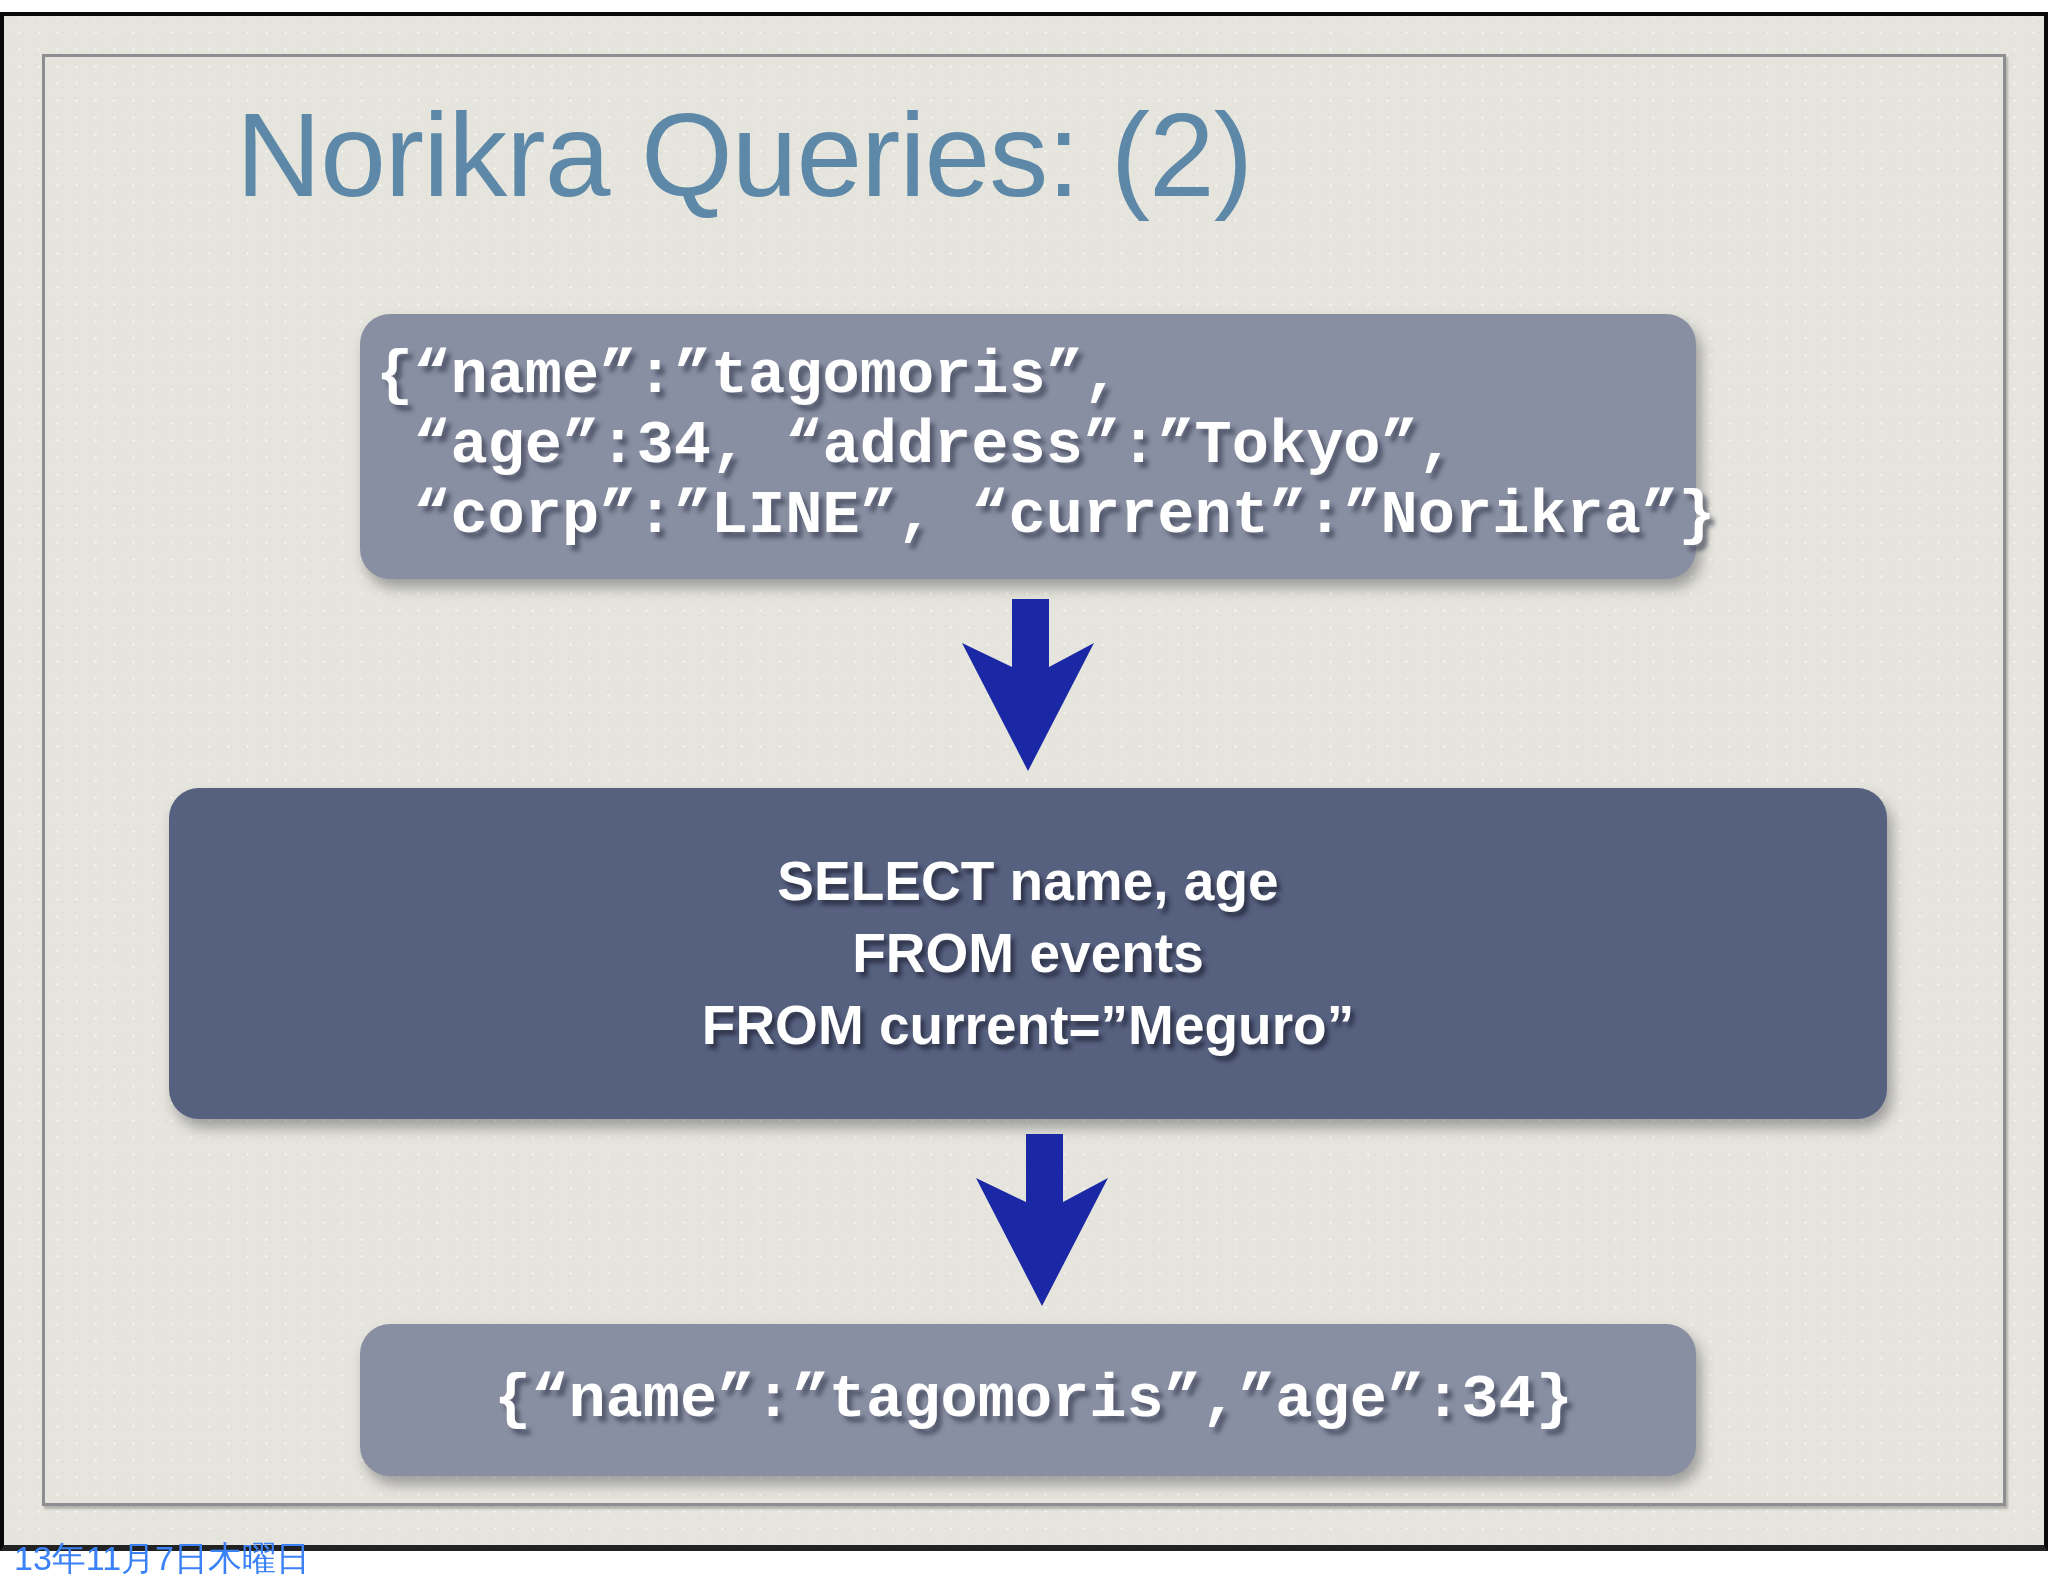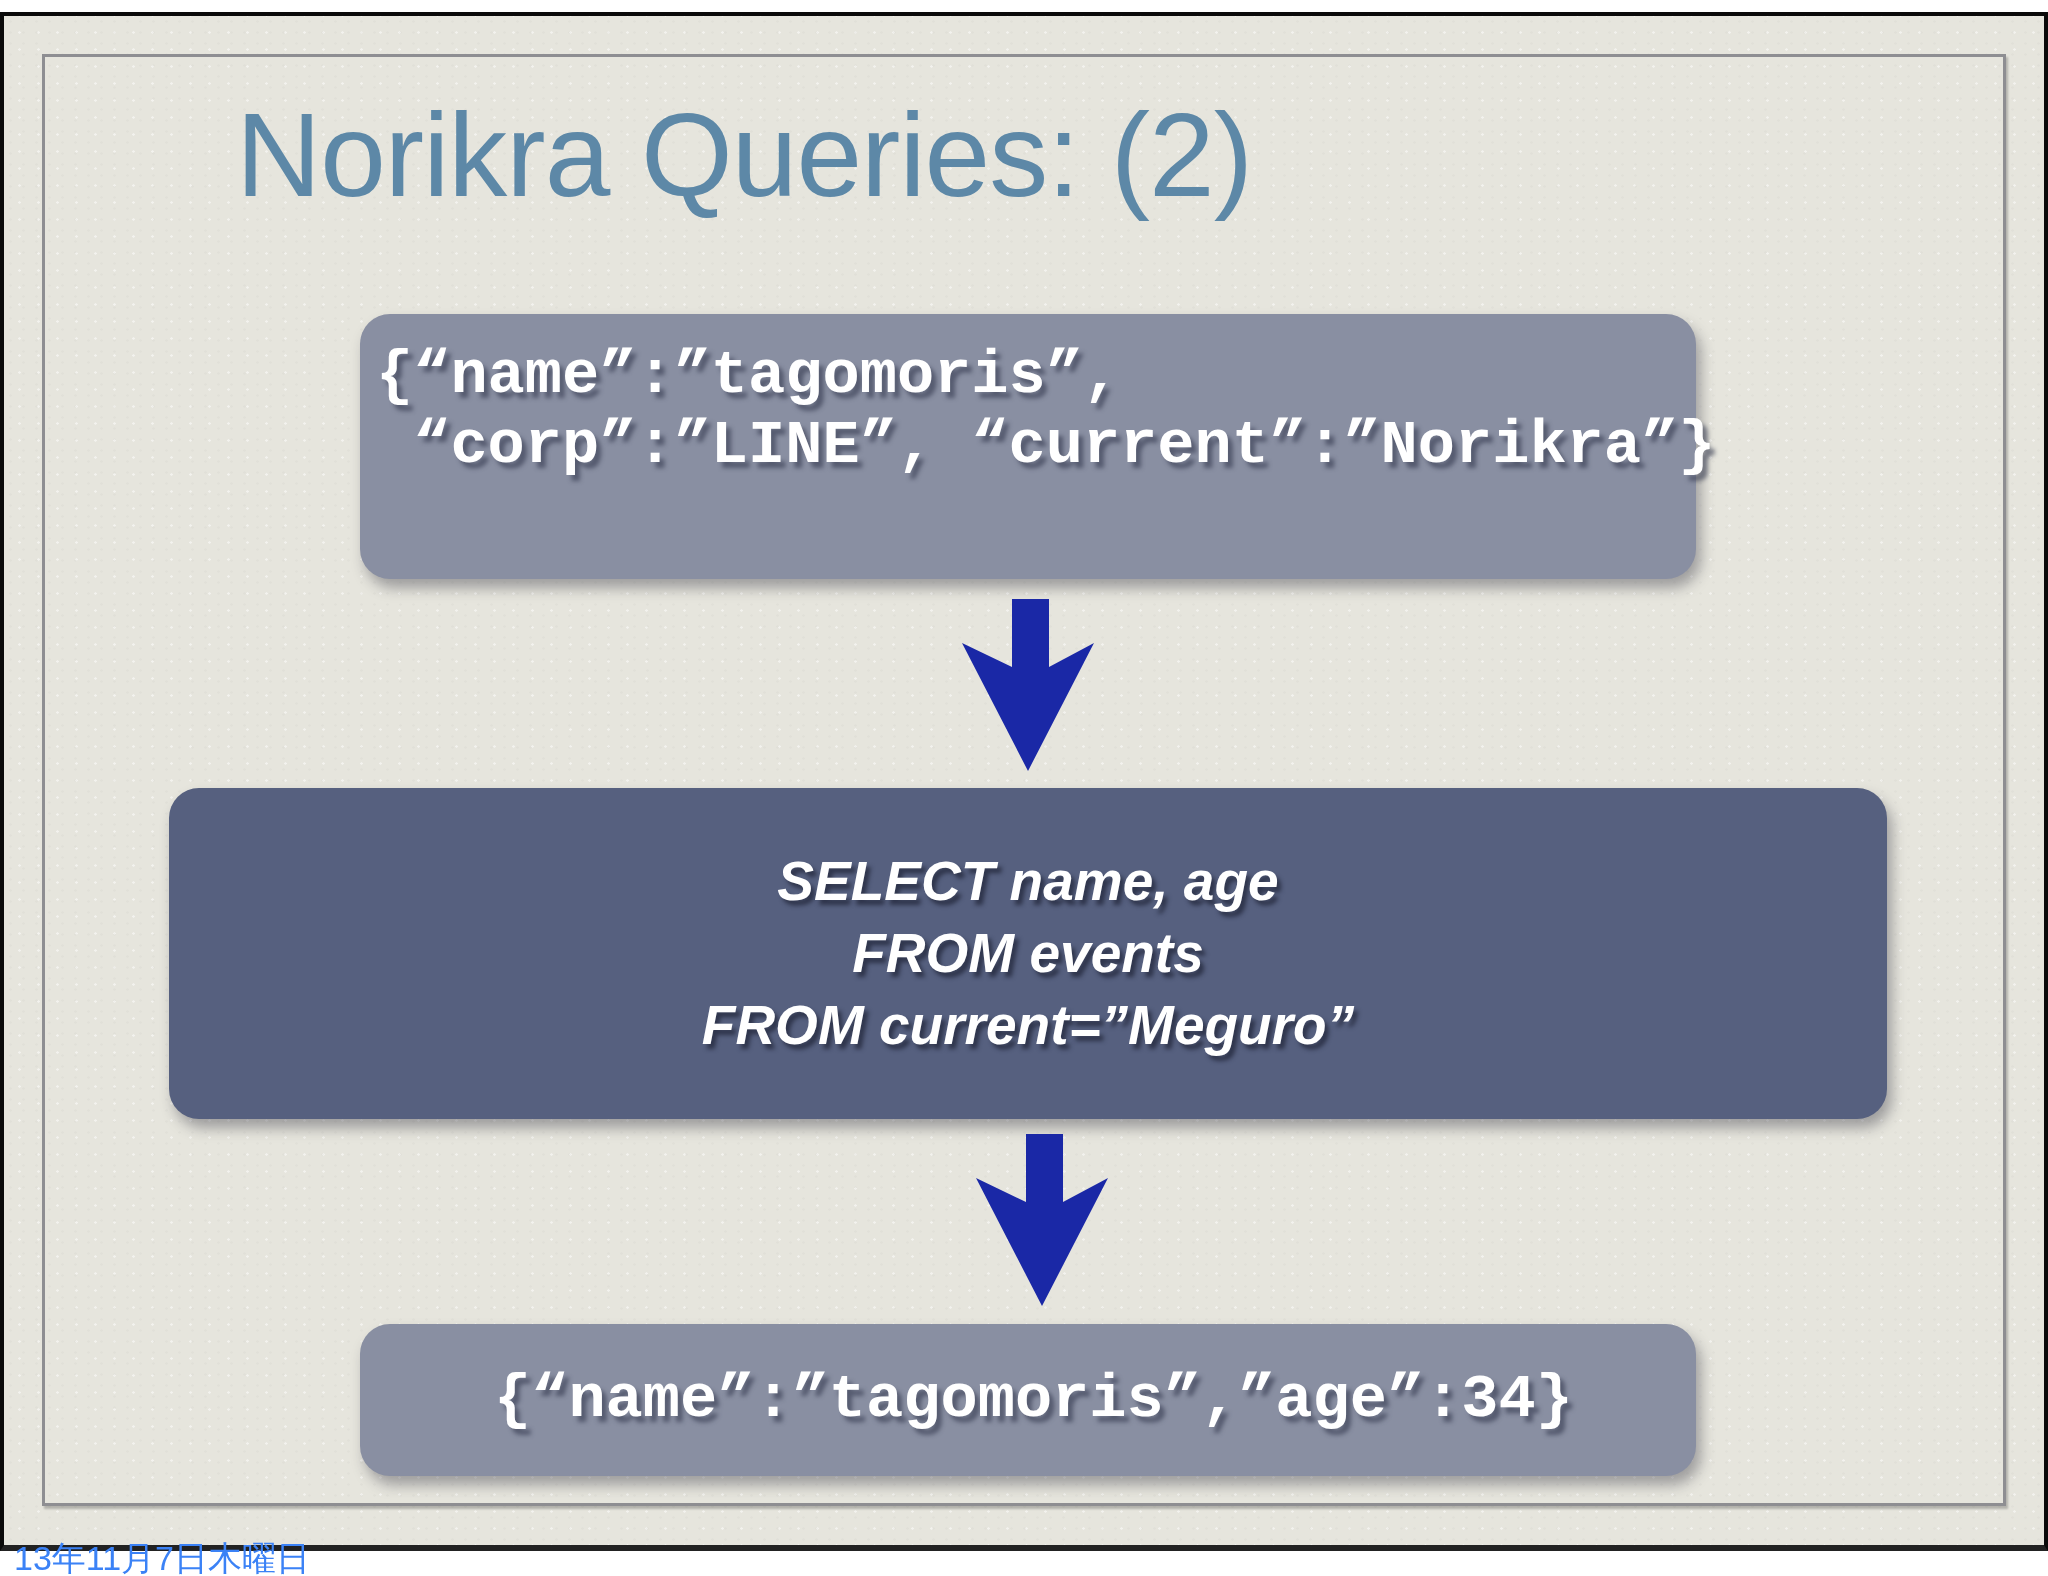--- a/index.html
+++ b/index.html
@@ -45,21 +45,21 @@
   .box {
     position: absolute;
     border-radius: 30px;
     box-shadow: 5px 9px 14px rgba(50,50,62,0.40);
     box-sizing: border-box;
   }
   .json-box { background: #898fa2; padding-left: 11px; }
   .query-box { background: #56607f; }
 
   .box-input  { left: 356px; top: 298px;  width: 1336px; height: 265px; padding: 27px 0 0 16px; }
-  .box-query  { left: 165px; top: 772px;  width: 1718px; height: 331px; padding: 57px 0 0 0; font-style: italic; }
+  .box-query  { left: 165px; top: 772px;  width: 1718px; height: 331px; padding: 57px 0 0 0; }
   .box-output { left: 356px; top: 1308px; width: 1336px; height: 152px; }
 
   .mono-line {
     font-family: "Liberation Mono", "DejaVu Sans Mono", monospace;
     font-weight: 700;
     font-size: 62px;
     line-height: 70px;
     color: #ffffff;
     white-space: pre;
     text-shadow: 5px 6px 4px rgba(52,57,78,0.60);
@@ -95,20 +95,21 @@
 <div class="canvas">
 
   <div class="slide">
 
     <div class="inner-frame"></div>
 
     <h1 class="title">Norikra Queries: (2)</h1>
 
     <div class="box json-box box-input">
       <div class="mono-line">{“name”:”tagomoris”,</div>
+      <div class="mono-line"> “age”:34, “address”:”Tokyo”,</div>
       <div class="mono-line"> “corp”:”LINE”, “current”:”Norikra”}</div>
     </div>
 
     <svg class="arrow-svg arrow-1" width="132" height="172" viewBox="0 0 132 172">
       <polygon points="50,0 87,0 87,68 132,44 66,172 0,44 50,68" fill="#1a28a6"></polygon>
     </svg>
 
     <div class="box query-box box-query">
       <div class="query-line">SELECT name, age</div>
       <div class="query-line">FROM events</div>

